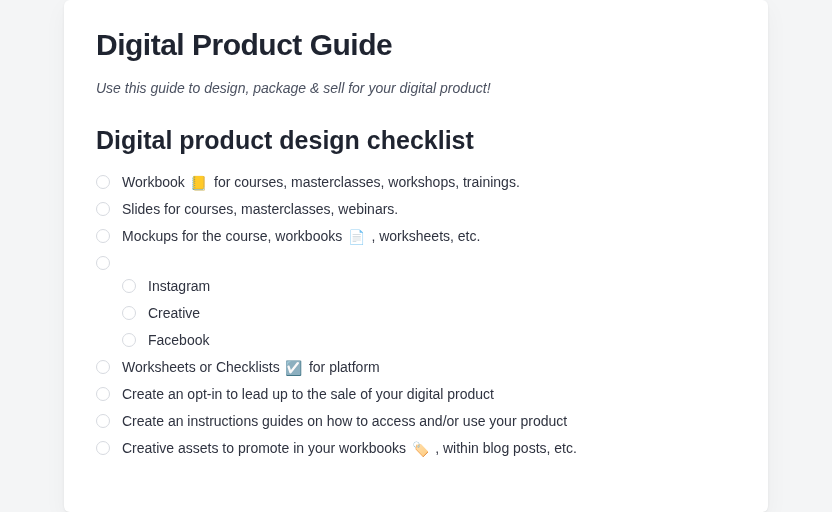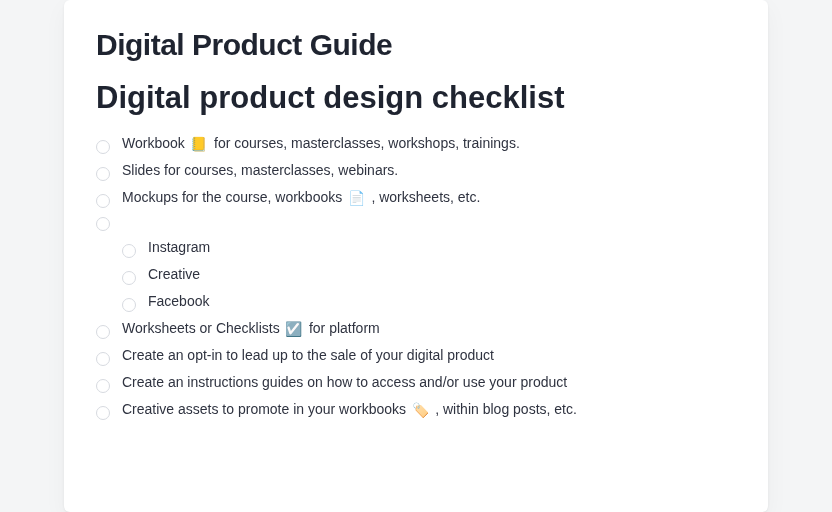--- a/index.html
+++ b/index.html
@@ -28,31 +28,31 @@
     color: #1f2430;
     margin-bottom: 18px;
   }
   .subtitle {
     font-style: italic;
     font-size: 14px;
     color: #4b5160;
     margin-bottom: 30px;
   }
   .section-heading {
-    font-size: 31px;
+    font-size: 25px;
     font-weight: 600;
     color: #1f2430;
     margin-bottom: 14px;
   }
   .checklist {
     list-style: none;
   }
   .ck-item {
     display: flex;
-    align-items: flex-end;
+    align-items: flex-start;
     gap: 12px;
     padding: 3px 0;
     font-size: 14px;
     color: #2f3340;
     line-height: 1.5;
   }
   .ck-circle {
     flex: 0 0 auto;
     width: 14px;
     height: 14px;
@@ -72,20 +72,21 @@
     line-height: 1;
     vertical-align: -1px;
     margin: 0 2px;
   }
 </style>
 </head>
 <body>
 
 <div class="page">
   <h1 class="title">Digital Product Guide</h1>
+  <p class="subtitle">Use this guide to design, package &amp; sell for your digital product!</p>
   <h2 class="section-heading">Digital product design checklist</h2>
   <ul class="checklist" id="checklist-root">
       <li class="ck-item">
         <span class="ck-circle"></span>
         <span class="ck-label"><span>Workbook </span><span class="emoji">📒</span><span> for courses, masterclasses, workshops, trainings.</span></span>
       </li>
       <li class="ck-item">
         <span class="ck-circle"></span>
         <span class="ck-label"><span>Slides for courses, masterclasses, webinars.</span></span>
       </li>

